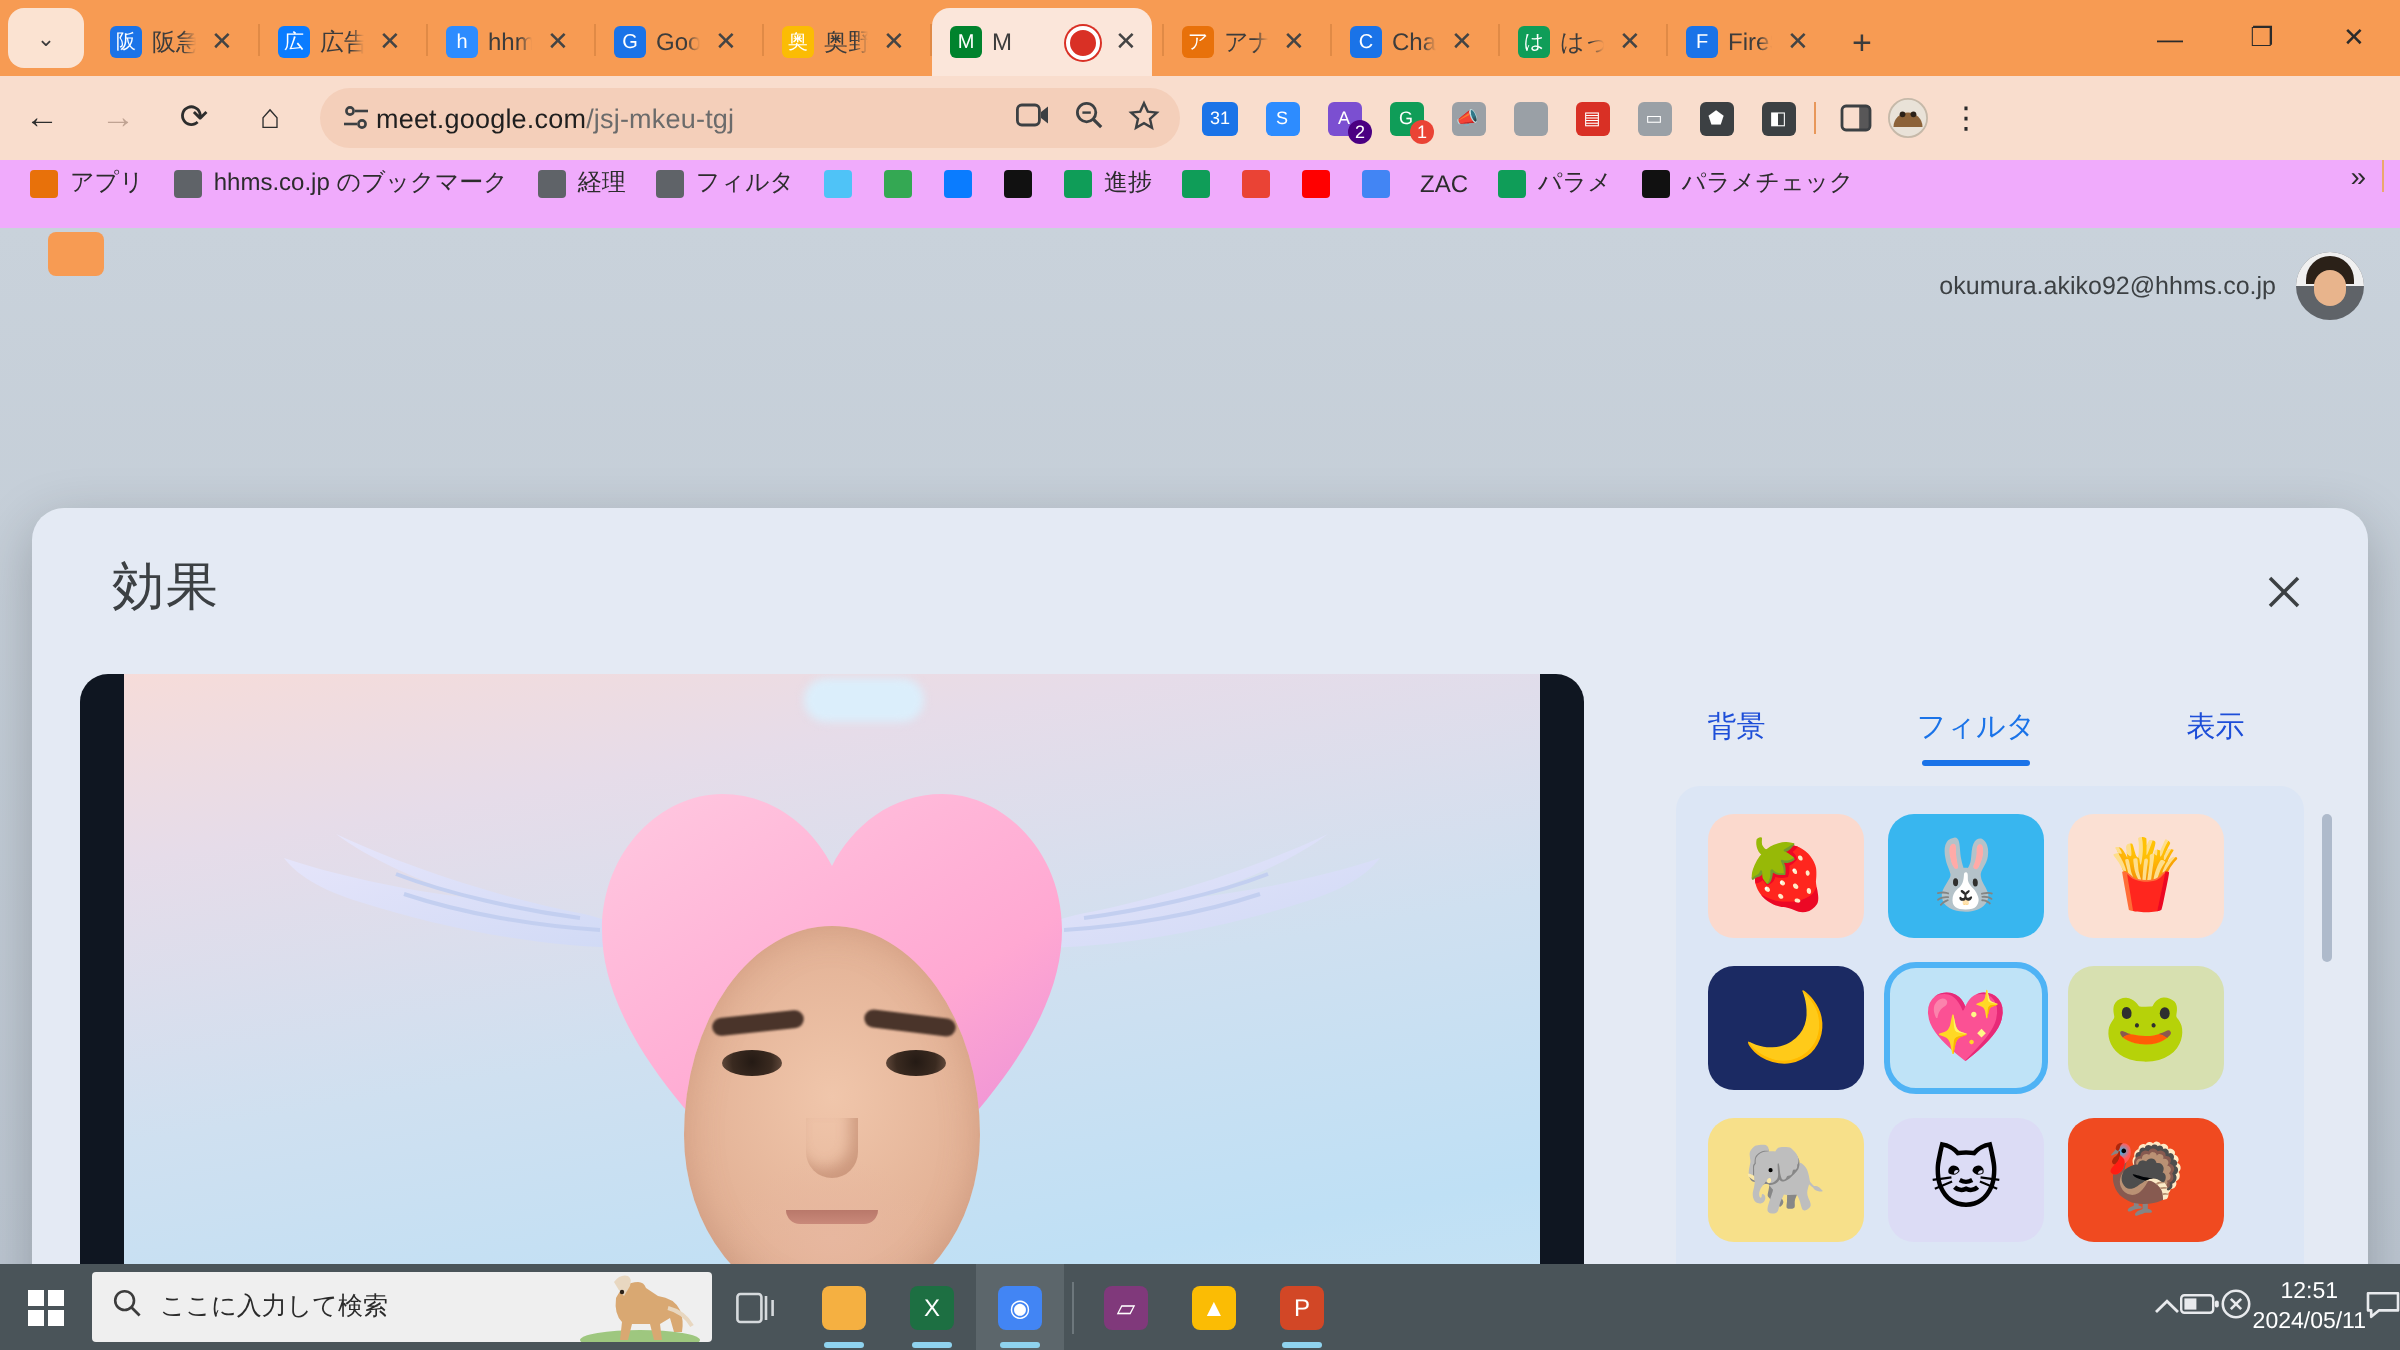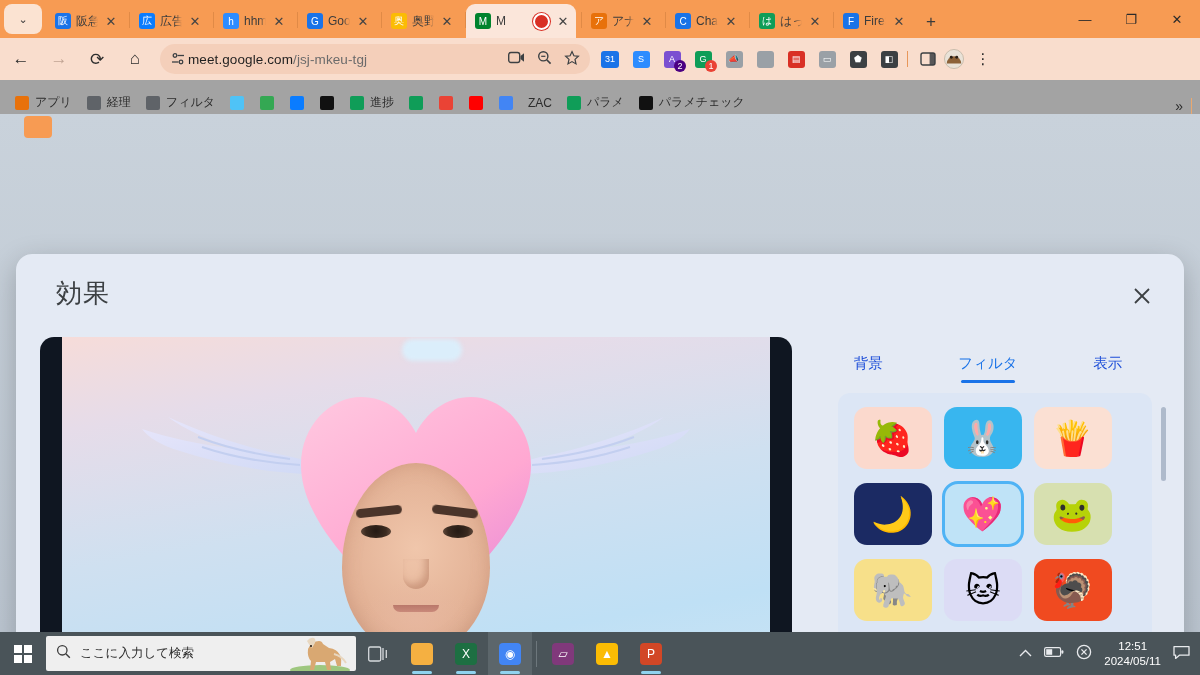--- a/index.html
+++ b/index.html
@@ -54,21 +54,21 @@
   .omni-right{margin-left:auto;display:flex;align-items:center;gap:12px;color:#3a3a3a;font-size:14px;}
   .ext-area{display:flex;align-items:center;gap:11px;padding:0 8px 0 10px;}
   .ext{width:20px;height:20px;position:relative;display:flex;align-items:center;justify-content:center;font-size:12px;}
   .badge{position:absolute;right:-4px;bottom:-3px;min-width:12px;height:12px;border-radius:6px;
      font-size:9px;color:#fff;display:flex;align-items:center;justify-content:center;padding:0 2px;box-sizing:border-box;}
   .chrome-pill{height:28px;border-radius:14px;background:#f7b277;display:flex;align-items:center;
      padding:0 12px;font-size:12px;color:#2a2a2a;white-space:nowrap;}
   .kebab{width:22px;display:flex;align-items:center;justify-content:center;font-size:15px;color:#2a2a2a;}
 
   
-  .bookmarks{position:relative;height:34px;background:#a3a3a3;display:flex;align-items:flex-end;
+  .bookmarks{position:relative;height:34px;background:#f0abfc;display:flex;align-items:flex-start;
      padding-left:8px;font-size:12px;color:#2c2c2c;gap:18px;}
   .bm{display:flex;align-items:center;gap:5px;padding:3px 6px;border-radius:5px;white-space:nowrap;}
   .bm .bmi{width:16px;height:16px;display:flex;align-items:center;justify-content:center;font-size:11px;}
   .bm-right{margin-left:auto;display:flex;align-items:center;gap:8px;padding-right:8px;}
   .vsep{width:1px;height:16px;background:#eaa86f;}
 
   
   .page{position:absolute;left:0;top:114px;right:0;bottom:0;background:#c3ccd6;overflow:hidden;}
   .meet-bg{position:absolute;inset:0;background:linear-gradient(180deg,#c9d2db 0%,#bcc6d1 100%);}
   .meet-topbar{position:absolute;right:18px;top:12px;display:flex;align-items:center;gap:10px;}
@@ -153,21 +153,21 @@
   .start{width:46px;height:43px;display:flex;align-items:center;justify-content:center;}
   .winlogo{width:18px;height:18px;display:grid;grid-template-columns:1fr 1fr;grid-template-rows:1fr 1fr;gap:2px;}
   .winlogo i{background:#fff;display:block;}
   .searchbox{width:310px;height:35px;background:#efefef;border-radius:2px;display:flex;align-items:center;
      padding:0 10px;box-sizing:border-box;gap:9px;position:relative;overflow:hidden;}
   .searchbox .stxt{font-size:12.5px;color:#2b2b2b;}
   .horse{position:absolute;right:6px;bottom:0;width:60px;height:34px;}
   .tbicon{width:44px;height:43px;display:flex;align-items:center;justify-content:center;position:relative;}
   .tbicon.activebg{background:#5c666b;}
   .tbicon .under{position:absolute;bottom:1px;left:12px;width:20px;height:3px;background:#8fd3ef;border-radius:2px;}
-  .tray{margin-left:auto;display:flex;align-items:center;gap:12px;padding-right:10px;color:#e8eaed;font-size:12px;}
+  .tray{margin-left:auto;display:flex;align-items:center;padding-right:0;color:#e8eaed;font-size:12px;}
   .clock{text-align:center;line-height:15px;font-size:11.5px;color:#fff;}
   .tbsep{width:1px;height:26px;background:#6d777c;margin:0 4px;}
 </style>
 </head>
 <body>
 
 <div class="screen">
 
   <div class="browser">
 
@@ -339,20 +339,26 @@
           <span class="bm">
             <span class="bmi">
               <span style="width: 14px; height: 14px; border-radius: 2px; background: rgb(232, 113, 10);"></span>
             </span>
             <span>アプリ</span>
           </span>
           <span class="bm">
             <span class="bmi">
               <span style="width: 14px; height: 14px; border-radius: 2px; background: rgb(95, 99, 104);"></span>
             </span>
+            <span>hhms.co.jp のブックマーク</span>
+          </span>
+          <span class="bm">
+            <span class="bmi">
+              <span style="width: 14px; height: 14px; border-radius: 2px; background: rgb(95, 99, 104);"></span>
+            </span>
             <span>経理</span>
           </span>
           <span class="bm">
             <span class="bmi">
               <span style="width: 14px; height: 14px; border-radius: 2px; background: rgb(95, 99, 104);"></span>
             </span>
             <span>フィルタ</span>
           </span>
           <span class="bm">
             <span class="bmi">
@@ -418,20 +424,28 @@
         </div>
       <div class="bm-right">
         <span style="font-size:14px">»</span>
         <span class="vsep"></span>
       </div>
     </div>
 
     <div class="page">
       <div class="meet-bg"></div>
       <div class="meet-logo"></div>
+      <div class="meet-topbar">
+        <span class="meet-email">okumura.akiko92@hhms.co.jp</span>
+        <span class="meet-avatar">
+          <i class="av-top"></i>
+            <i class="av-hair"></i>
+            <i class="av-face"></i>
+        </span>
+      </div>
 
       <div class="dialog">
         <div class="dlg-title">効果</div>
         <div class="dlg-close">
           <svg width="20" height="20" viewBox="0 0 20 20">
               <line x1="3" y1="3" x2="17" y2="17" stroke="#3c4043" stroke-width="1.8"></line>
             <line x1="17" y1="3" x2="3" y2="17" stroke="#3c4043" stroke-width="1.8"></line>
             </svg>
         </div>
 

